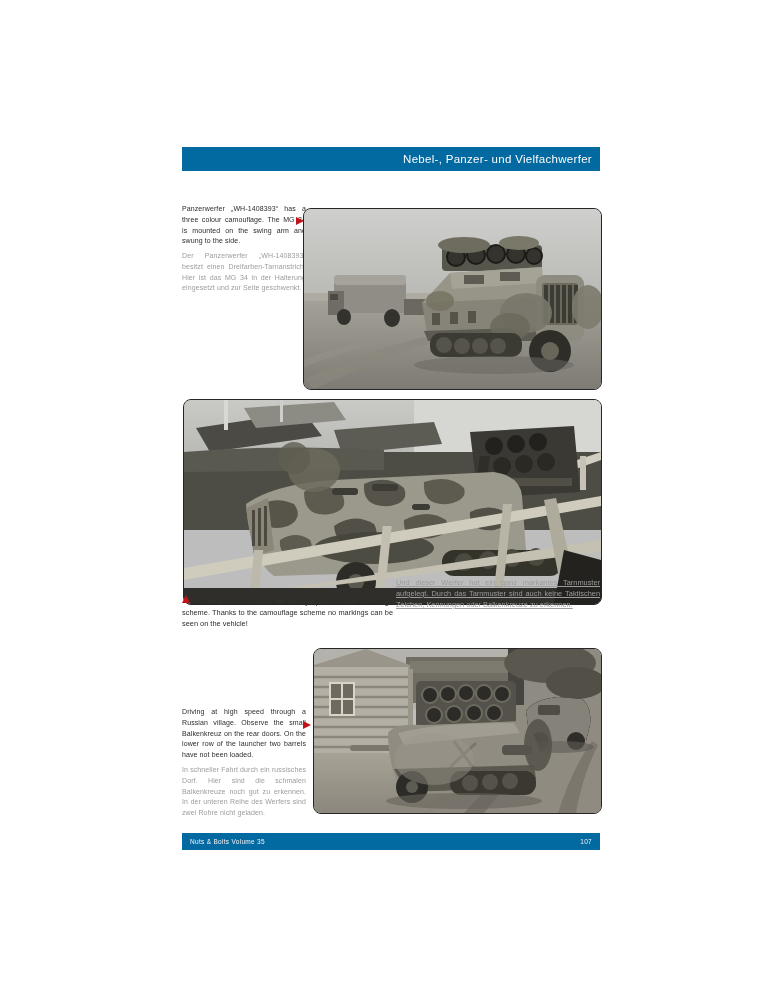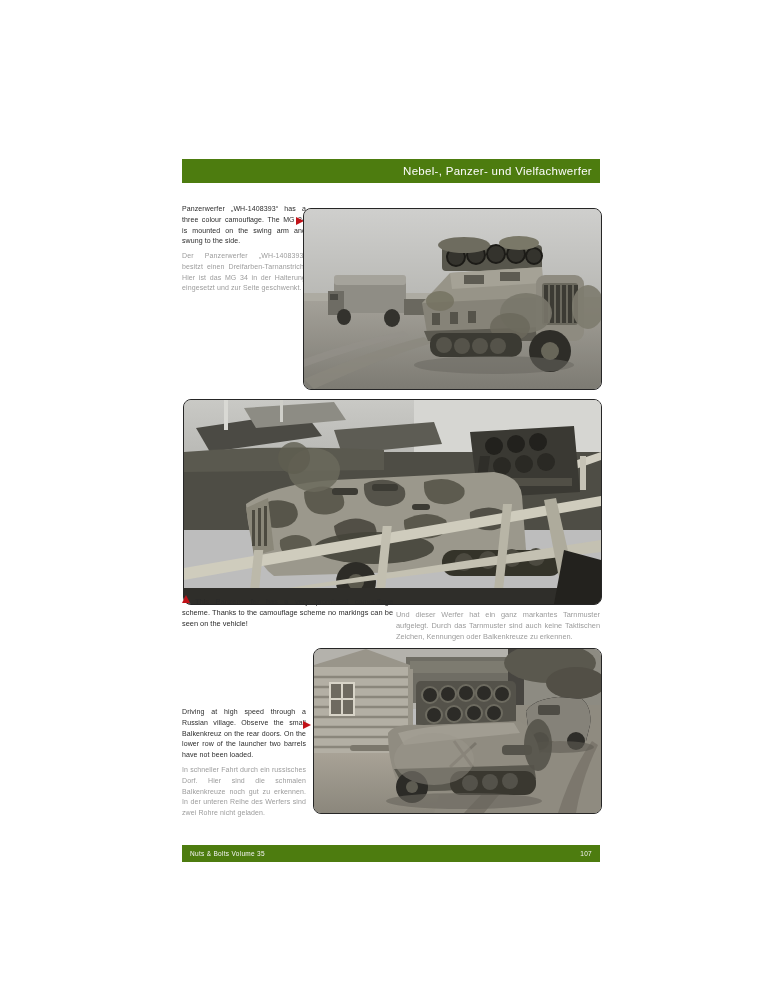--- a/index.html
+++ b/index.html
@@ -1,21 +1,21 @@
 <!DOCTYPE html>
 <html><head>
 <meta charset="utf-8">
 <style>
   html,body{margin:0;padding:0;background:#ffffff;}
   body{width:771px;height:1000px;position:relative;overflow:hidden;
        font-family:"Liberation Sans",sans-serif;-webkit-font-smoothing:antialiased;}
   .page{position:absolute;inset:0;background:#ffffff;}
 
   
-  .bar{position:absolute;background:#4d7c0f;color:#ffffff;margin-top:12px;}
+  .bar{position:absolute;background:#0369a1;color:#ffffff;}
   .header-bar{left:182px;top:147px;width:418px;height:24px;
               display:flex;align-items:center;justify-content:flex-end;}
   .header-bar .title{font-size:11.5px;letter-spacing:.3px;padding-right:8px;color:#fdfdfd;}
   .footer-bar{left:182px;top:833px;width:418px;height:17px;
               display:flex;align-items:center;justify-content:space-between;}
   .footer-bar span{font-size:6.5px;letter-spacing:.3px;color:#f4f4f4;}
   .footer-left{padding-left:8px;}
   .footer-right{padding-right:8px;}
 
   
@@ -24,21 +24,21 @@
   .en{color:#2b2b2b;}
   .de{color:#9c9c9c;}
   .txt-top-en{left:182px;top:204px;}
   .txt-top-de{left:182px;top:251px;}
   .txt-bot-en{left:182px;top:707px;}
   .txt-bot-de{left:182px;top:765px;}
 
   
   .caption{position:absolute;text-align:justify;font-size:7.4px;line-height:11px;}
   .cap-left{left:182px;top:596px;width:211px;color:#2b2b2b;}
-  .cap-right{left:396px;top:609px;width:204px;color:#9c9c9c;}
+  .cap-right{left:396px;top:577px;width:204px;color:#9c9c9c;text-decoration:underline;}
 
   
   .tri-right{position:absolute;width:0;height:0;
              border-top:4px solid transparent;border-bottom:4px solid transparent;
              border-left:8px solid #c11218;}
   .marker-top{left:296px;top:217px;}
   .marker-bot{left:303px;top:721px;}
   .tri-up{display:inline-block;width:0;height:0;vertical-align:baseline;
           border-left:4.5px solid transparent;border-right:4.5px solid transparent;
           border-bottom:8px solid #c11218;margin-right:5px;position:relative;top:-1px;}

